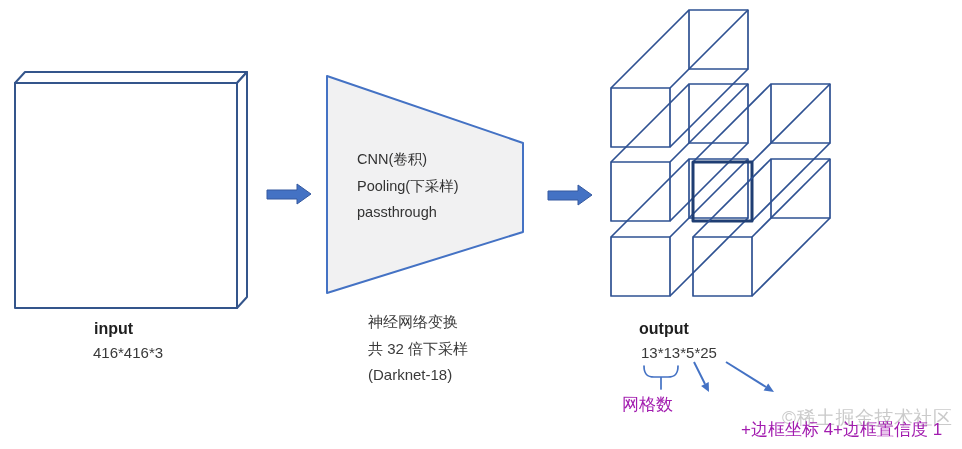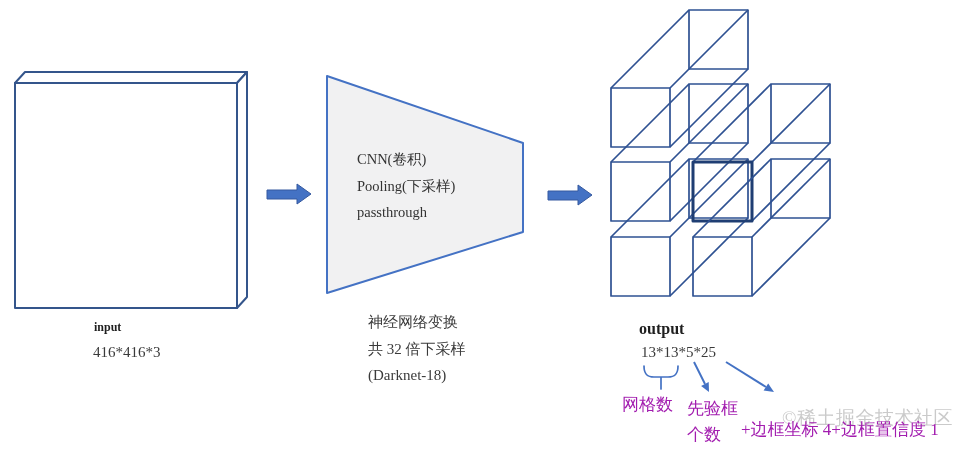--- a/index.html
+++ b/index.html
@@ -1,21 +1,21 @@
 <!DOCTYPE html>
 <html><head>
 <meta charset="utf-8">
 <style>
   html,body{margin:0;padding:0;background:#fff;}
   .stage{
     position:relative;width:962px;height:449px;background:#ffffff;overflow:hidden;
     font-family:"Liberation Sans",sans-serif;color:#333;
   }
   .stage svg{position:absolute;left:0;top:0;z-index:0;}
-  .lbl{position:absolute;white-space:nowrap;z-index:2;font-family:Liberation Serif, serif;}
+  .lbl{position:absolute;white-space:nowrap;z-index:2;}
   .bold{font-weight:700;color:#1f1f1f;}
   .dims{font-size:15px;color:#3a3a3a;text-align:center;}
   .trap-text{left:357px;top:146px;font-size:14.5px;line-height:26.5px;color:#333;}
   .trap-caption{left:368px;top:309px;font-size:15px;line-height:26.5px;color:#3a3a3a;}
   .ann{font-size:17px;color:#a21caf;}
   .watermark{
     left:782px;top:405px;font-size:19px;letter-spacing:.5px;
     color:#9f9f9f;opacity:.55;z-index:1;
   }
   
@@ -85,41 +85,37 @@
       <line x1="694" y1="362" x2="705" y2="384" stroke="#4472c4" stroke-width="2"></line>
       <polygon points="709,392 701.1,385.9 708.7,382.1" fill="#4472c4"></polygon>
     </g>
 
     <g>
       <line x1="726" y1="362" x2="766" y2="387" stroke="#4472c4" stroke-width="2"></line>
       <polygon points="774,392 763.6,390.6 768.2,383.4" fill="#4472c4"></polygon>
     </g>
   </svg>
 
-  <div class="lbl bold" style="left:94px;top:320px;font-size:12px;">input</div>
+  <div class="lbl bold" style="left:94px;top:320px;font-size:16px;">input</div>
   <div class="lbl dims" style="left:93px;top:344px;">416*416*3</div>
 
   <div class="lbl trap-text">
     <div>CNN(卷积)</div>
     <div>Pooling(下采样)</div>
     <div>passthrough</div>
   </div>
 
   <div class="lbl trap-caption">
     <div>神经网络变换</div>
     <div>共 32 倍下采样</div>
     <div>(Darknet-18)</div>
   </div>
 
   <div class="lbl bold" style="left:639px;top:320px;font-size:16px;text-align:right;">output</div>
   <div class="lbl dims" style="left:641px;top:344px;">13*13*5*25</div>
 
   <div class="lbl ann" style="left:622px;top:393px;">网格数</div>
 
-  <div class="lbl ann" style="left:687px;top:396px;line-height:26px;">
-    <div>先验框</div>
-    <div>个数</div>
-  </div>
 
   <div class="lbl ann" style="left:741px;top:418px;">+边框坐标 4+边框置信度 1</div>
 
   <div class="lbl watermark">©稀土掘金技术社区</div>
 </div>
 
 </body></html>

